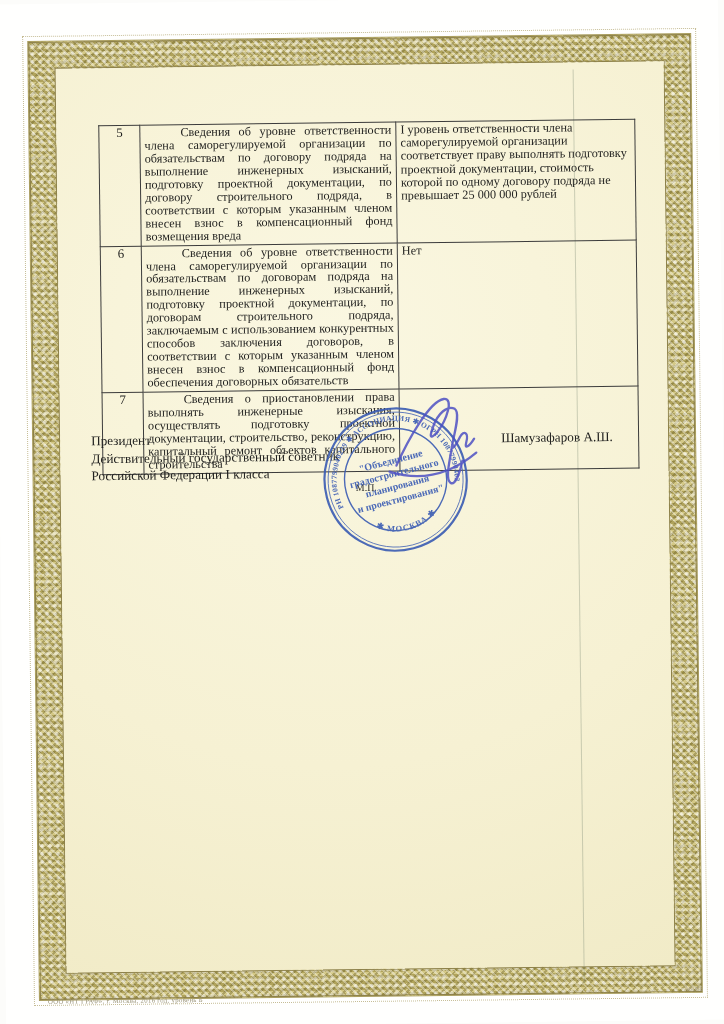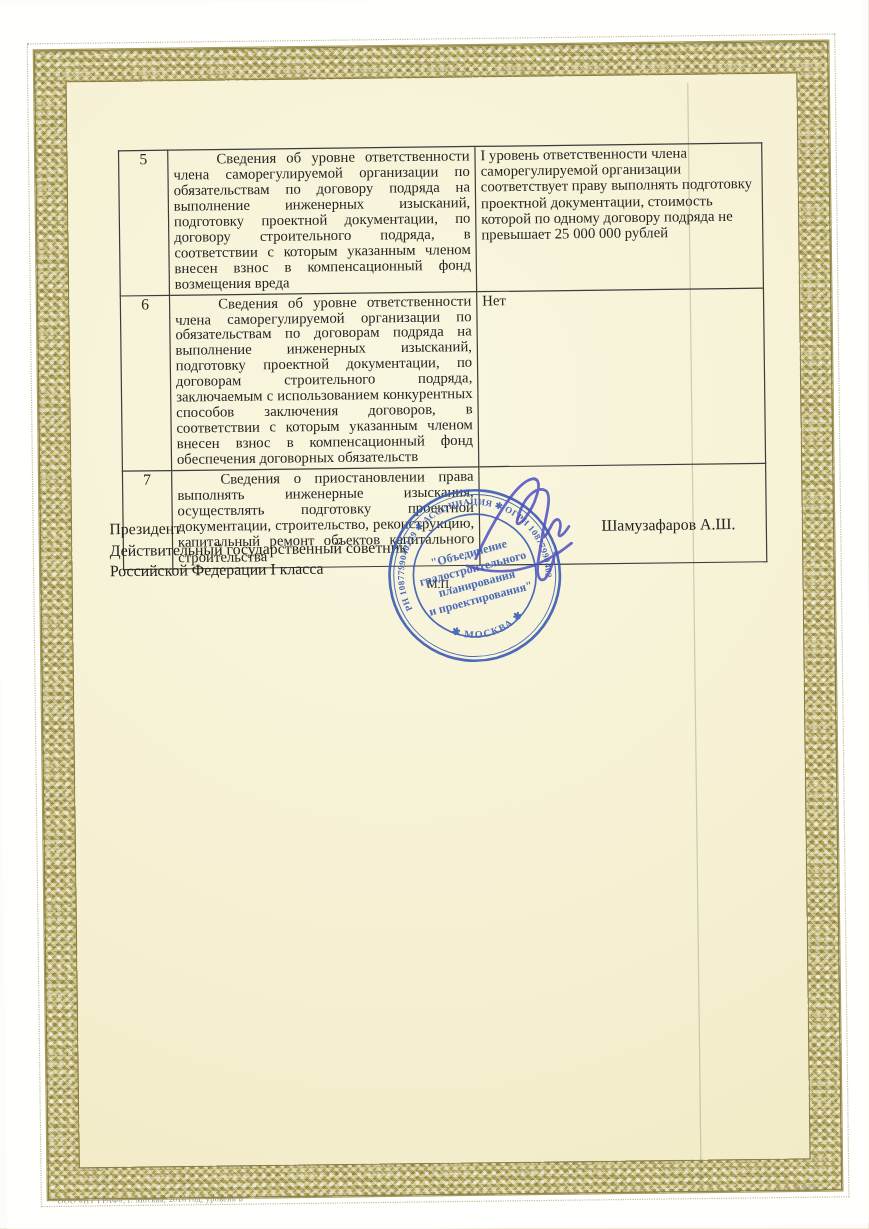--- a/index.html
+++ b/index.html
@@ -72,21 +72,21 @@
     transform:rotate(-14deg);opacity:.92;
   }
   .ink{
     position:absolute;left:335px;top:388px;width:160px;height:112px;
   }
   .imprint{
     position:absolute;left:42px;top:994px;
     font-size:6.8px;color:#9a9479;letter-spacing:.3px;white-space:nowrap;
   }
   .serial{
-    position:absolute;left:657px;top:989px;
+    position:absolute;left:678px;top:989px;
     font-size:7px;color:#b0a890;white-space:nowrap;
   }
   .seal text, .seal textPath{
     font-family:"Liberation Serif", serif;
   }
 </style>
 </head>
 <body>
 
 <div class="sheet">

